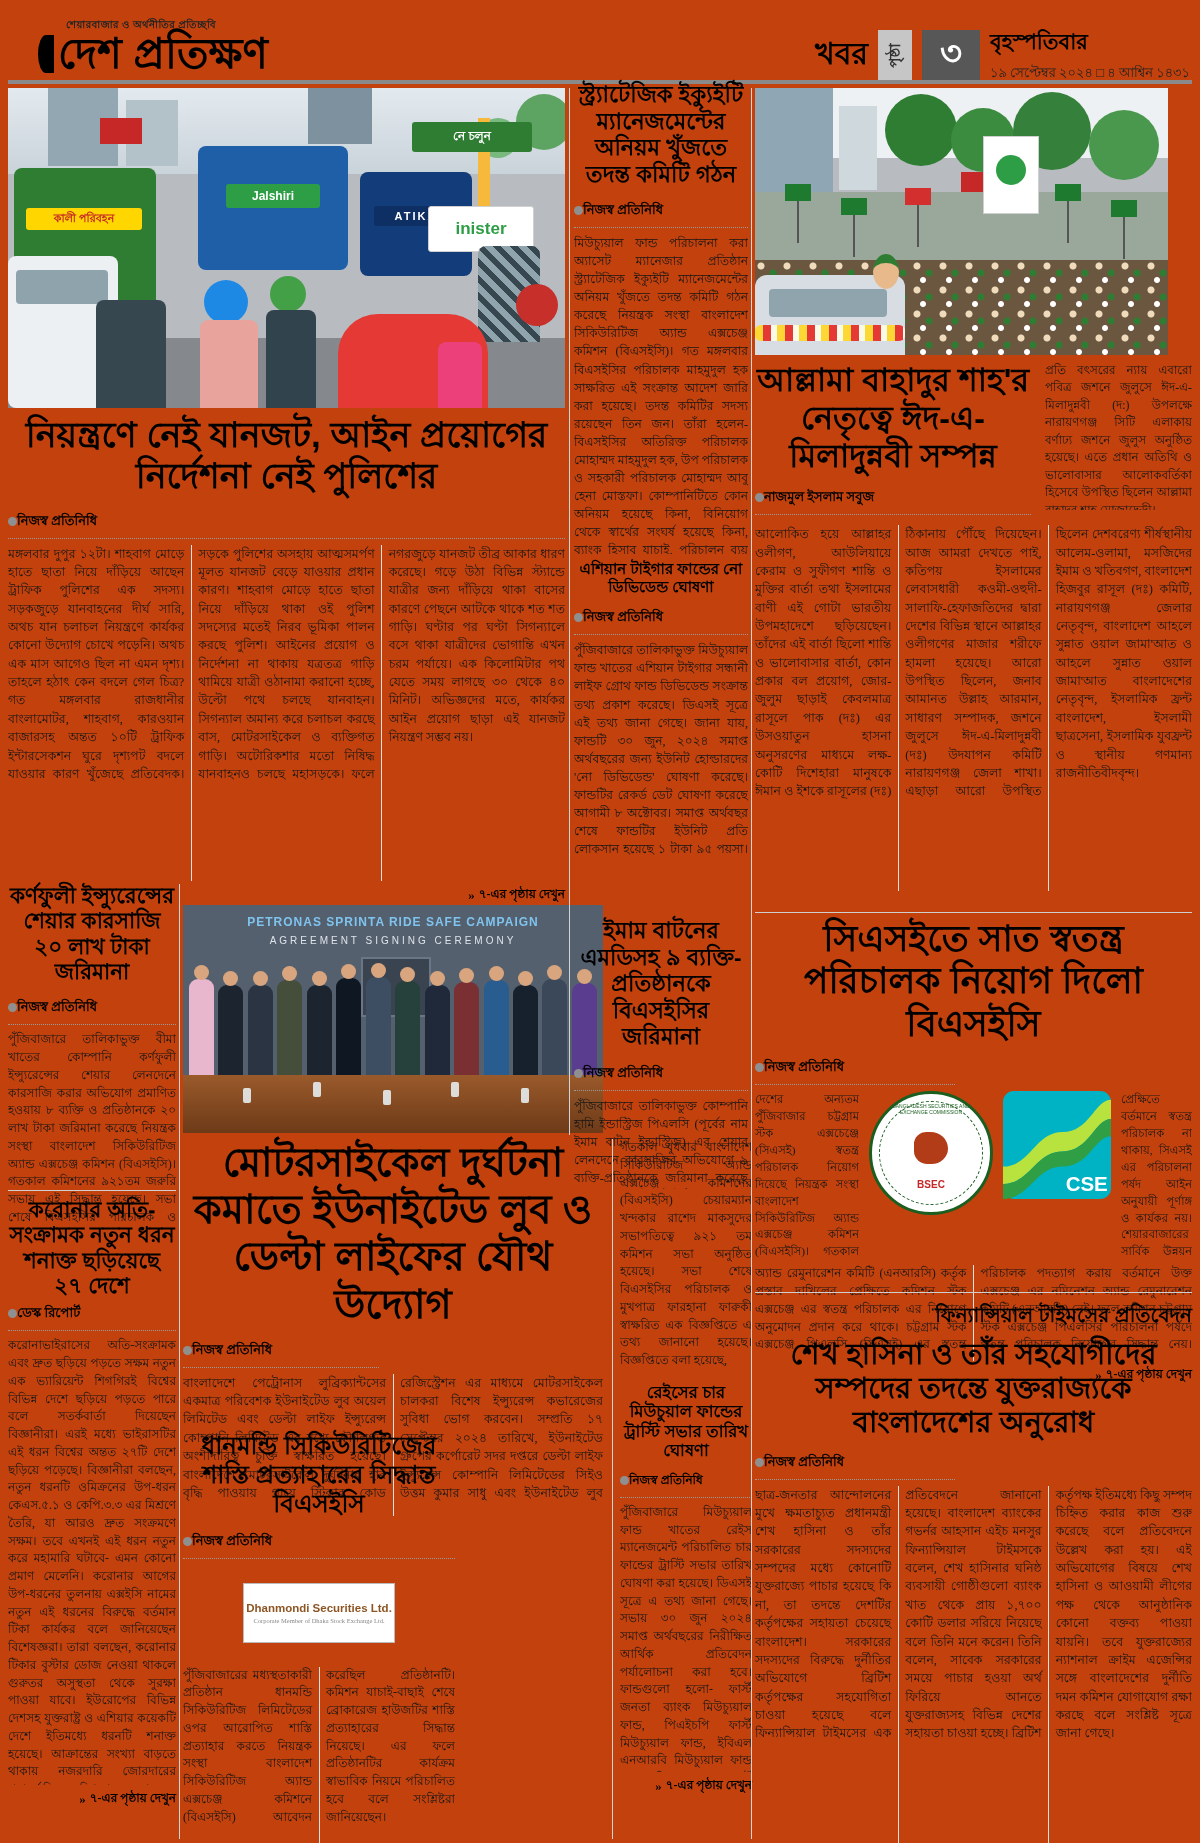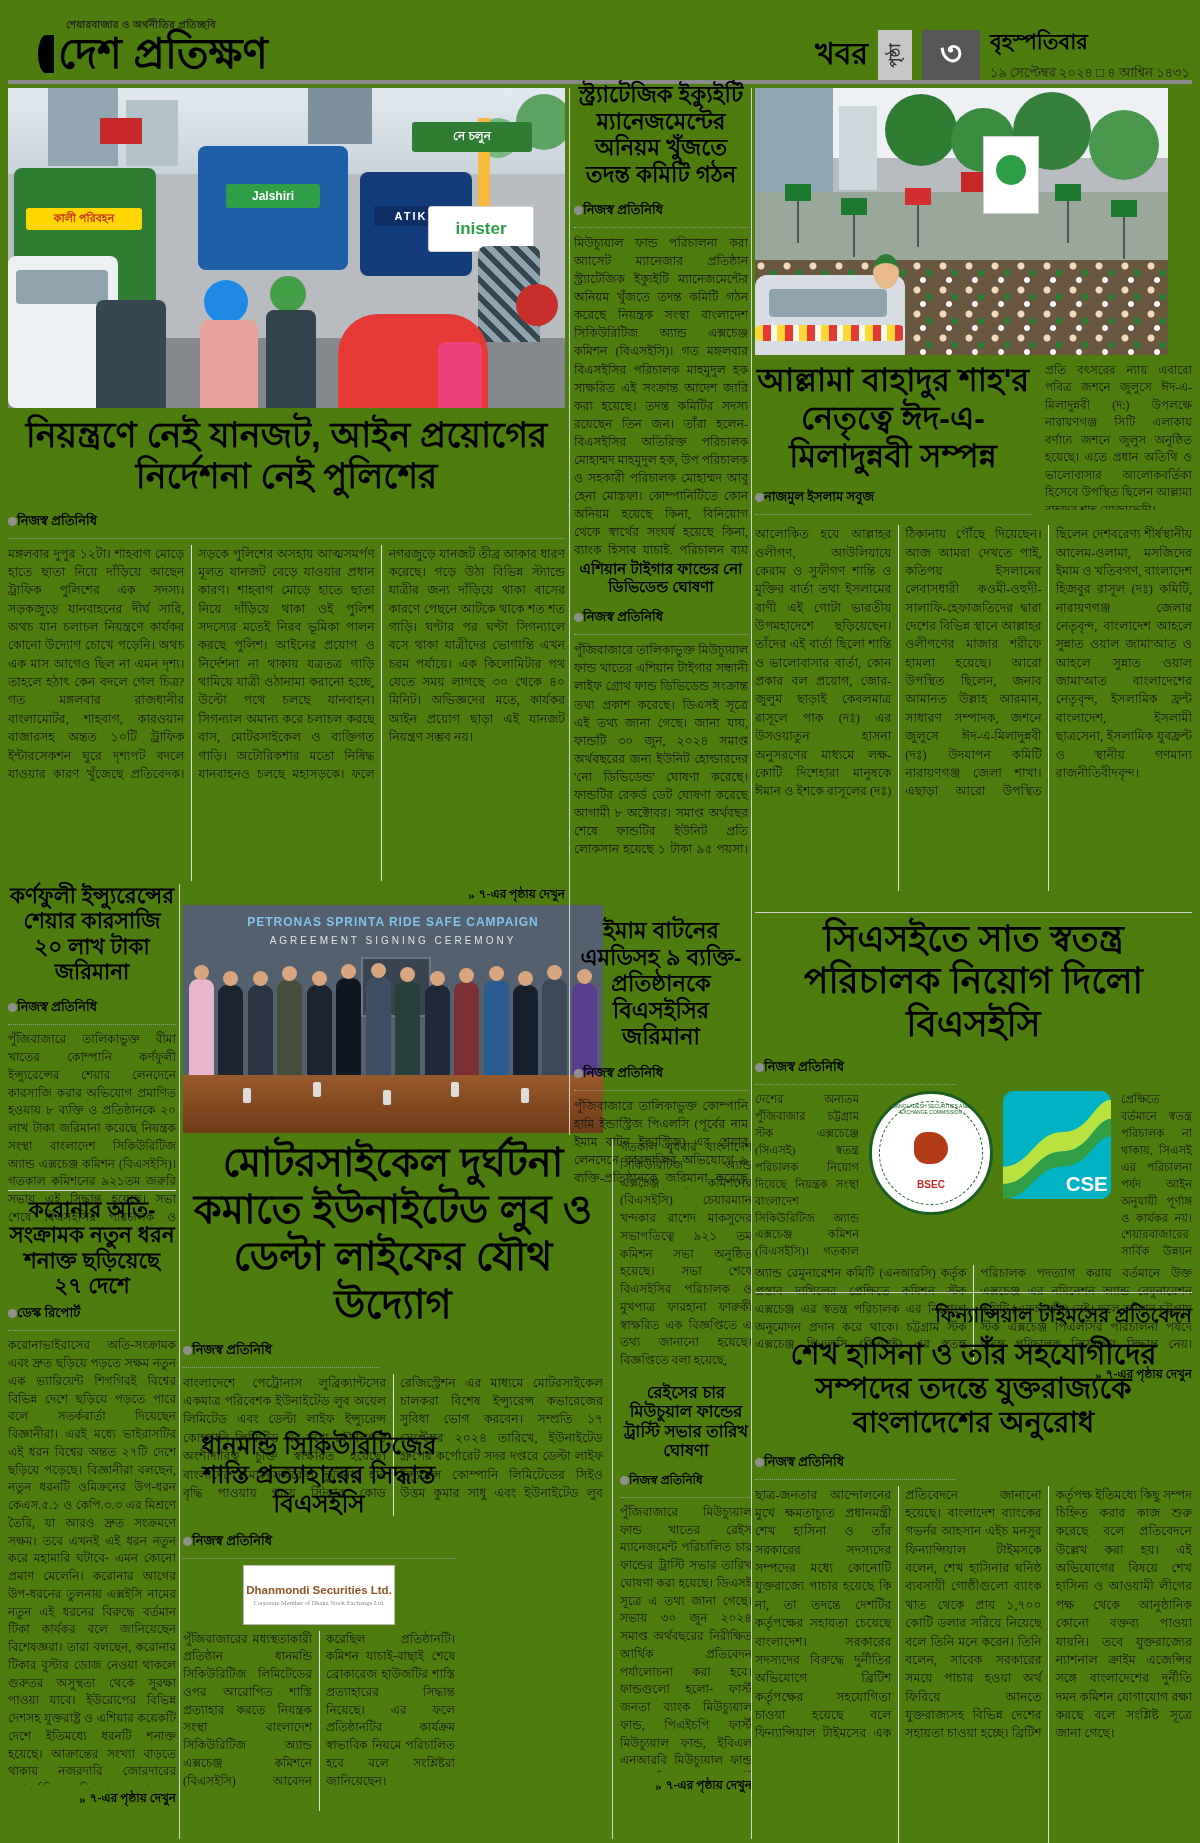--- a/index.html
+++ b/index.html
@@ -1,16 +1,16 @@
 <!DOCTYPE html>
 <html lang="bn"><head>
 <meta charset="utf-8">
 <style>
   html,body{margin:0;padding:0;background:#e8e8e8;}
-  #page{position:relative;width:1200px;height:1843px;background:#4d7c0f;overflow:hidden;
+  #page{position:relative;width:1200px;height:1843px;background:#c2410c;overflow:hidden;
         font-family:"Liberation Serif","DejaVu Serif",serif;color:#111;}
   
   .header{position:absolute;left:8px;top:12px;width:1184px;height:68px;border-bottom:4px solid #8a8a8a;}
   .mast{position:absolute;left:30px;bottom:6px;}
   .mast-tag{font-size:10px;font-weight:bold;color:#222;letter-spacing:.5px;margin-left:28px;}
   .mast-row{display:flex;align-items:center;gap:4px;}
   .mast-icon{width:16px;height:38px;background:#000;border-radius:60% 0 0 60%;}
   .mast-title{font-size:42px;font-weight:800;line-height:.95;color:#000;font-family:"Liberation Sans","DejaVu Sans",sans-serif;}
   .hright{position:absolute;right:2px;top:14px;display:flex;align-items:center;gap:10px;}
   .hkabar{font-size:30px;font-weight:800;color:#000;font-family:"Liberation Sans","DejaVu Sans",sans-serif;}
@@ -79,21 +79,21 @@
   .person:nth-child(14){background:#5b3d8f;height:94px;}
   .mt-table{position:absolute;left:0;right:0;bottom:0;height:58px;background:linear-gradient(#9a5a2b,#6d3a18);}
   .glass{position:absolute;width:8px;height:15px;background:rgba(235,246,250,.85);border-radius:2px;}
   
   .bsec-seal{width:118px;height:118px;border-radius:50%;border:3px solid #1b5e20;background:#fff;position:relative;flex:0 0 auto;}
   .bsec-seal .ring{position:absolute;inset:7px;border-radius:50%;border:1px dashed #1b5e20;}
   .bsec-seal .ringtext{position:absolute;top:10px;left:12px;right:12px;text-align:center;font-size:5px;color:#1b5e20;font-family:"Liberation Sans","DejaVu Sans",sans-serif;line-height:1.1;}
   .bsec-seal .map{position:absolute;left:42px;top:38px;width:34px;height:32px;background:#b23c17;border-radius:42% 58% 55% 45%;}
   .bsec-seal .bseclbl{position:absolute;left:0;right:0;bottom:22px;text-align:center;font-size:10px;font-weight:bold;color:#c62828;font-family:"Liberation Sans","DejaVu Sans",sans-serif;}
   .cse-logo{width:108px;height:108px;flex:0 0 auto;}
-  .dh-logo{width:150px;height:58px;border:1px solid #bbb;background:#fff;display:flex;flex-direction:column;align-items:center;justify-content:center;margin:6px auto;}
+  .dh-logo{width:150px;height:58px;border:1px solid #bbb;background:#fff;display:flex;flex-direction:column;align-items:center;justify-content:center;margin:24px auto;}
   .dh-l1{font-size:11.5px;font-weight:bold;color:#8d5524;font-family:"Liberation Sans","DejaVu Sans",sans-serif;}
   .dh-l2{font-size:6.5px;color:#888;margin-top:3px;}
 </style>
 </head>
 <body>
 
 <div id="page">
 
   <div class="header">
     <div class="mast">

